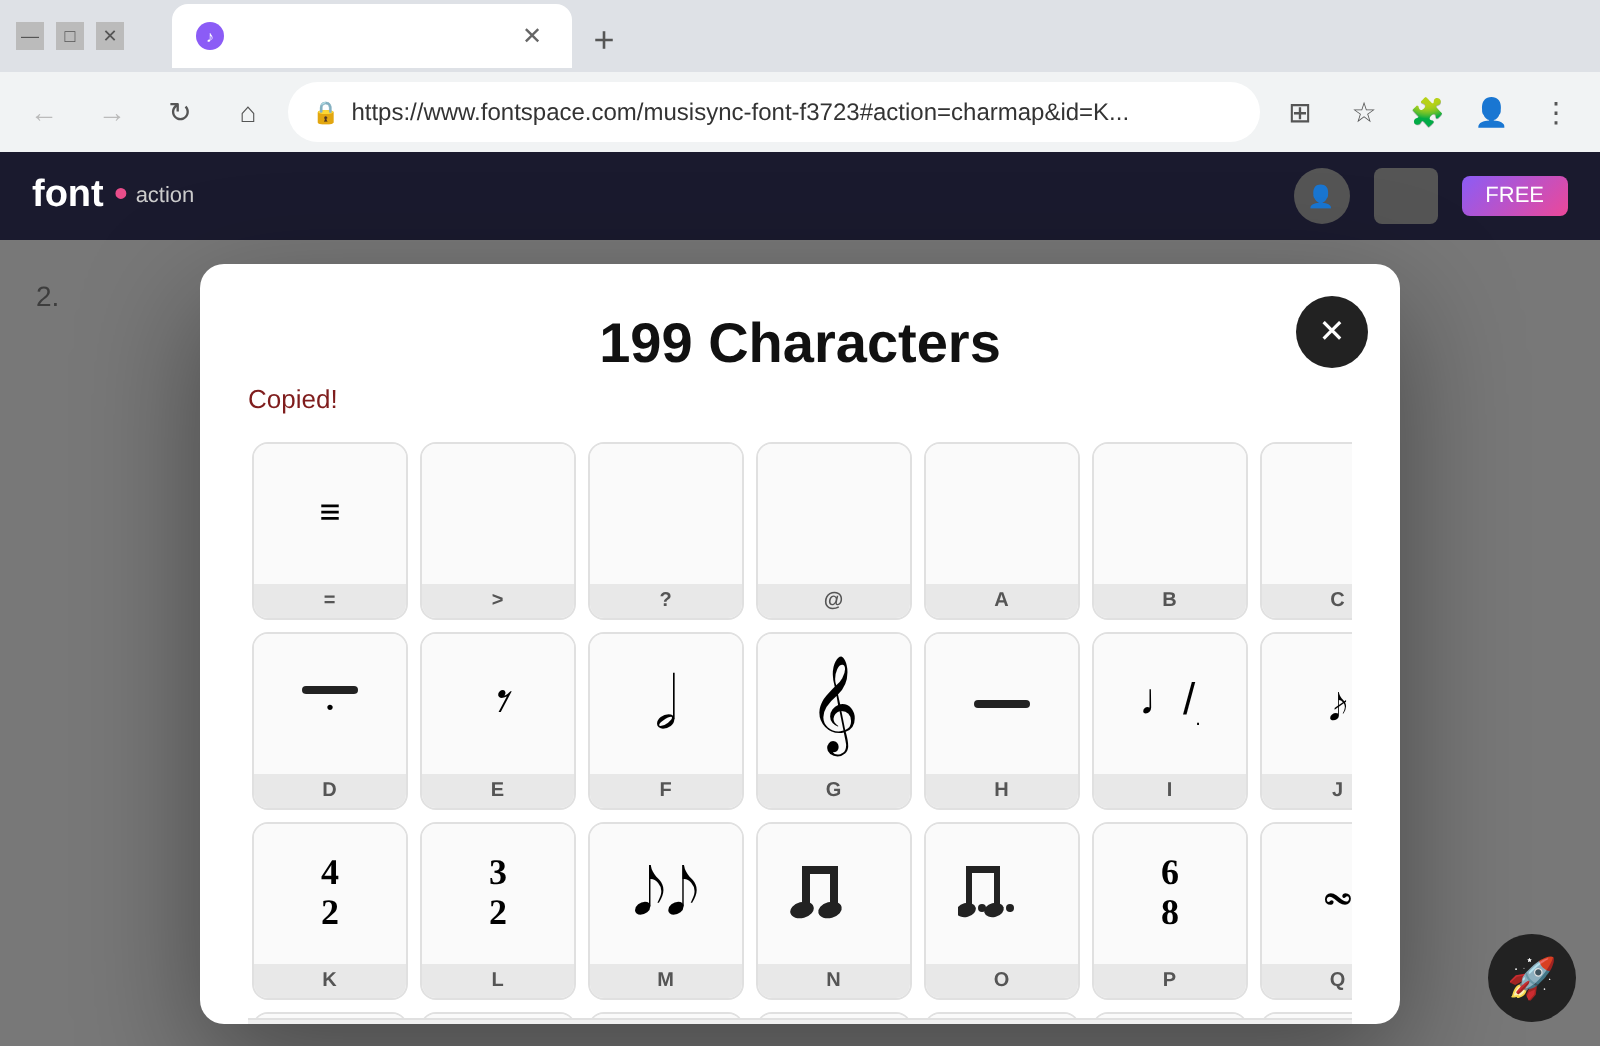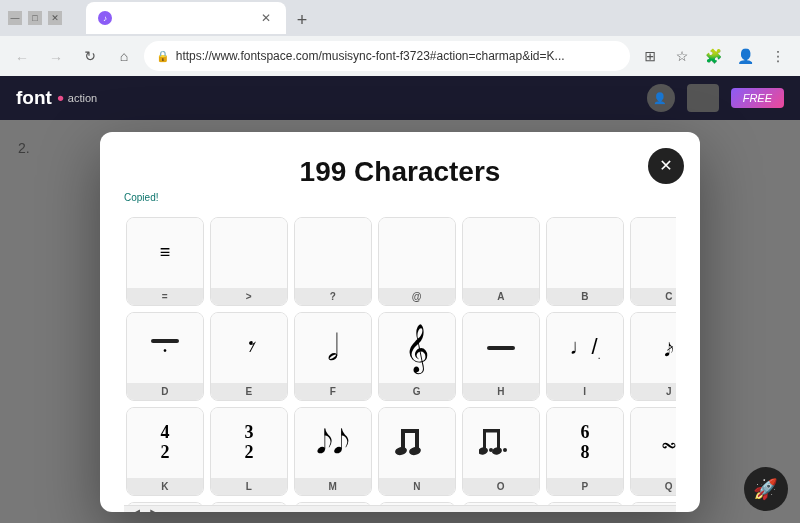--- a/index.html
+++ b/index.html
@@ -173,21 +173,20 @@
     }
     .header-spacer { flex: 1; }
     .free-btn {
       background: linear-gradient(135deg, #8b5cf6, #ec4899);
       color: white;
       border: none;
       border-radius: 4px;
       padding: 4px 12px;
       font-size: 11px;
       cursor: pointer;
-      font-style: italic;
     }
     .header-avatar {
       width: 28px; height: 28px;
       background: #555;
       border-radius: 50%;
       display: flex; align-items: center; justify-content: center;
       font-size: 11px; color: white;
     }
 
     
@@ -233,22 +232,22 @@
       display: flex; align-items: center; justify-content: center;
     }
     .modal-title {
       font-size: 28px;
       font-weight: 700;
       color: #111;
       margin-bottom: 4px;
       text-align: center;
     }
     .modal-subtitle {
-      font-size: 10px;
-      color: #0f766e;
+      font-size: 13px;
+      color: #7f1d1d;
       margin-bottom: 12px;
     }
 
     
     .char-card {
       width: 78px;
       border: 1.5px solid #e0e0e0;
       border-radius: 8px;
       margin: 2px;
       cursor: pointer;

